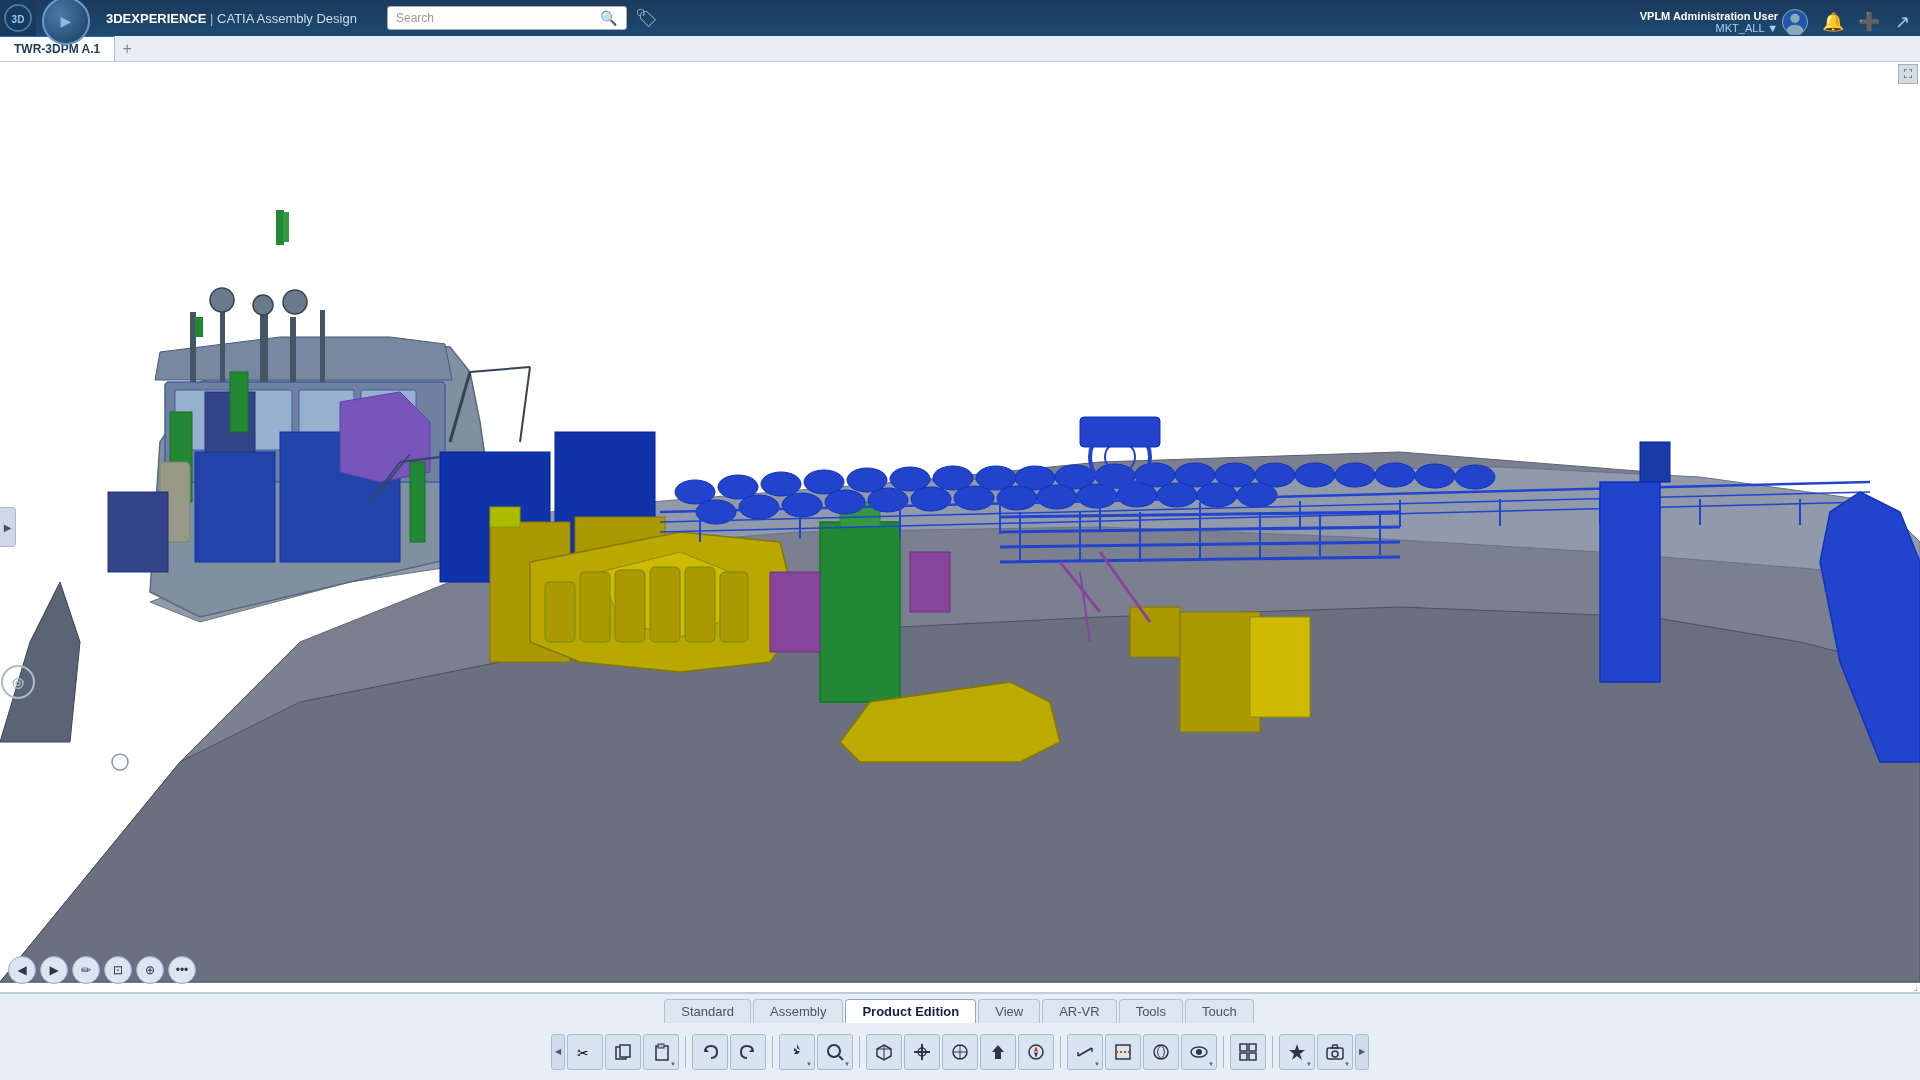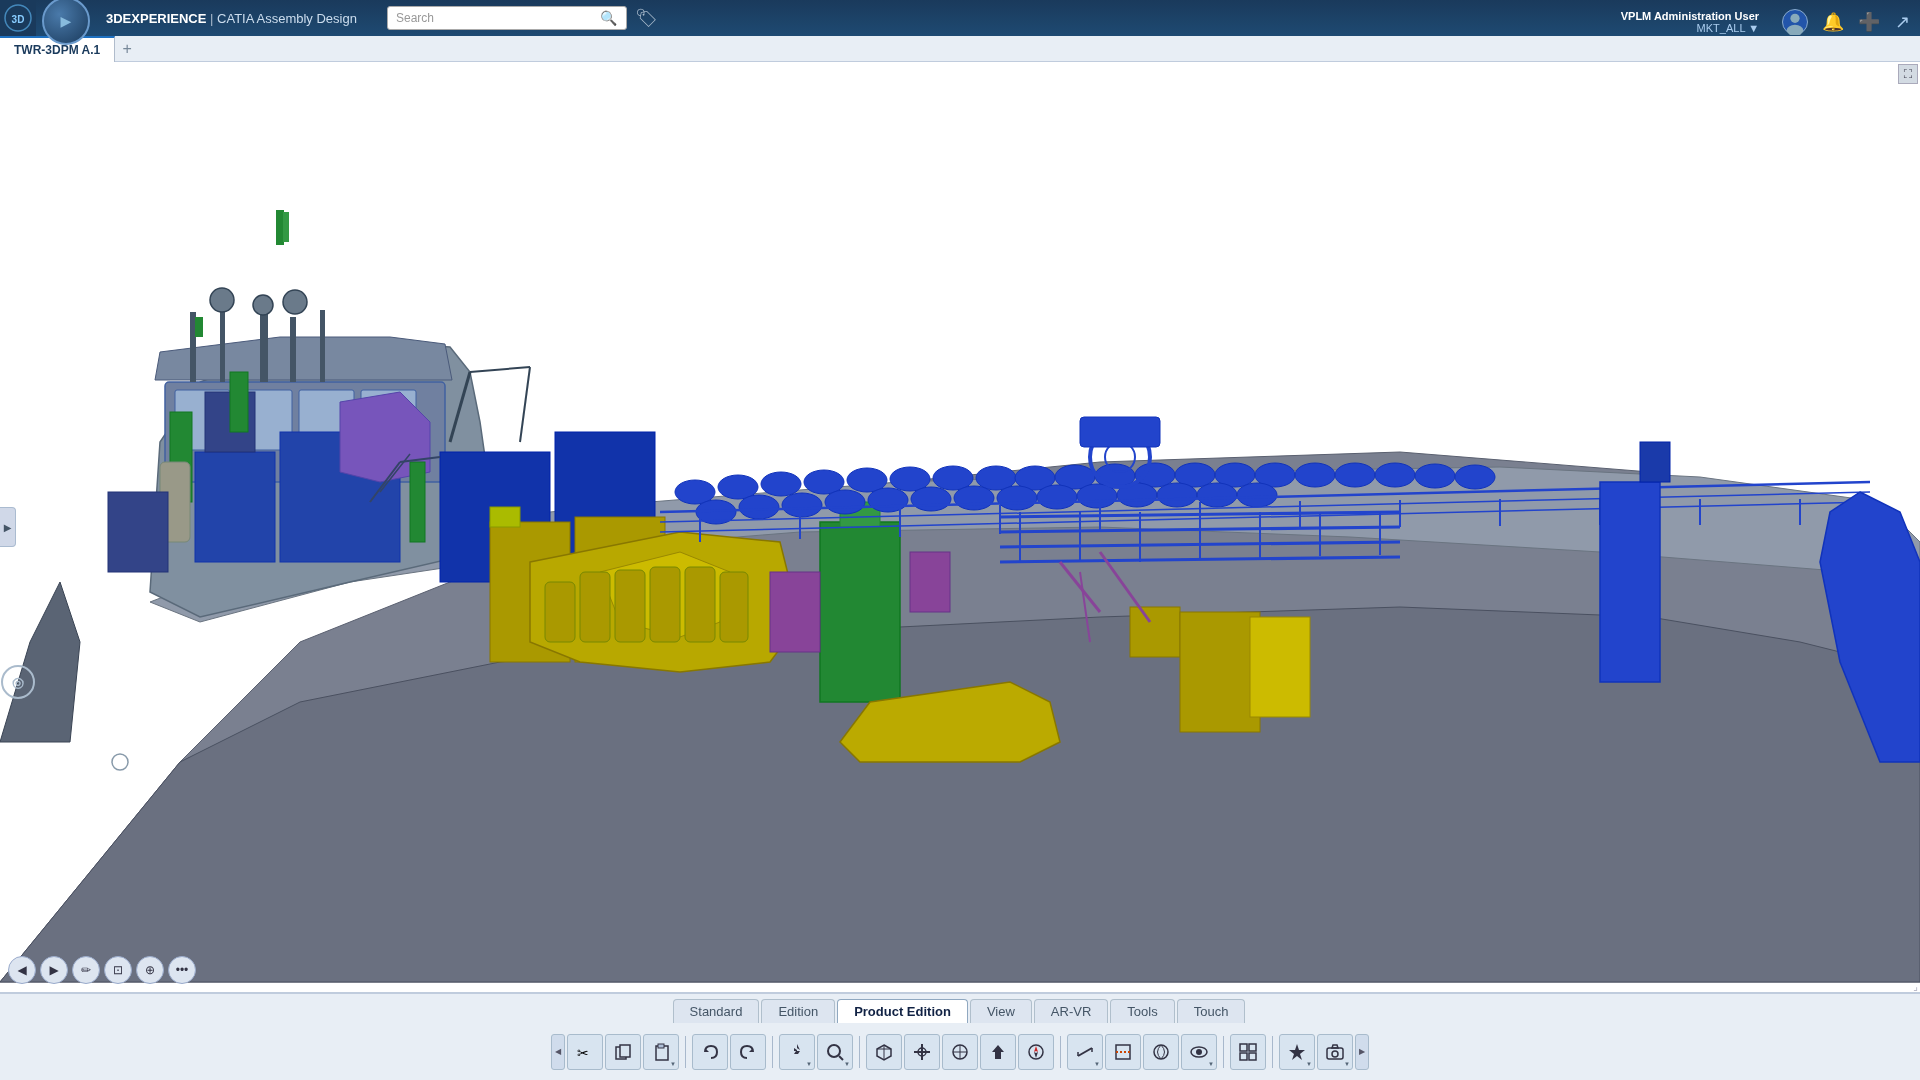--- a/index.html
+++ b/index.html
@@ -107,21 +107,21 @@
 
     #tag-icon {
       color: #aabbcc;
       font-size: 18px;
     }
 
     #header-right {
       margin-left: auto;
       display: flex;
       align-items: center;
-      gap: 23px;
+      gap: 4px;
       padding-right: 10px;
       margin-top: 8px;
     }
 
     #user-info {
       color: #cce0ff;
       font-size: 11px;
       text-align: right;
     }
 
@@ -153,21 +153,21 @@
     }
 
     
     #tab-bar {
       position: absolute;
       top: 36px; left: 0; right: 0;
       height: 26px;
       background: #e8eef5;
       border-bottom: 1px solid #c0ccdd;
       display: flex;
-      align-items: center;
+      align-items: flex-end;
       z-index: 99;
     }
 
     .tab {
       height: 26px;
       padding: 0 14px;
       display: flex;
       align-items: center;
       gap: 6px;
       font-size: 12px;
@@ -639,21 +639,21 @@
     </div>
   </div>
 </div>
 
 <div id="bottom-toolbar">
   <div id="tab-strip">
     <div class="bottom-tab">
       <span>Standard</span>
     </div>
     <div class="bottom-tab">
-      <span>Edition</span>
+      <span>Assembly</span>
     </div>
     <div class="bottom-tab active">
       <span>Product Edition</span>
     </div>
     <div class="bottom-tab">
       <span>View</span>
     </div>
     <div class="bottom-tab">
       <span>AR-VR</span>
     </div>

